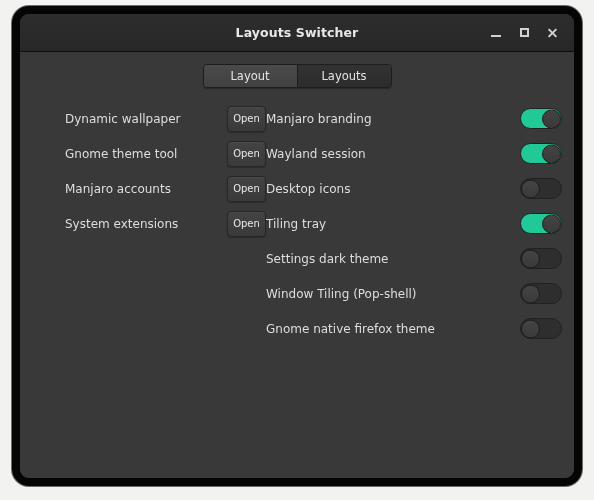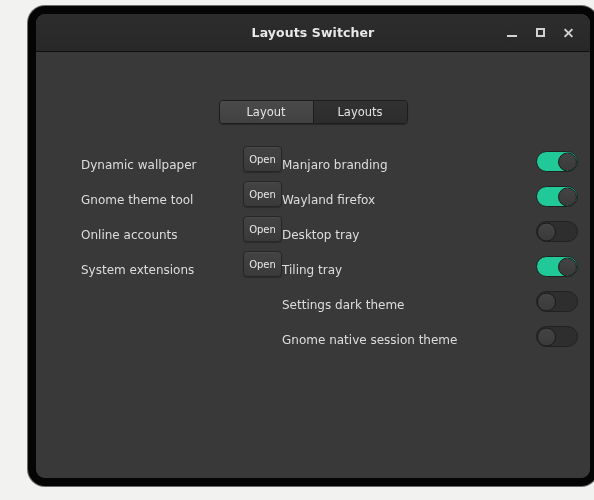--- a/index.html
+++ b/index.html
@@ -10,21 +10,21 @@
     width: 594px;
     height: 500px;
     background: #f2f2f0;
     font-family: "DejaVu Sans", "Liberation Sans", sans-serif;
     overflow: hidden;
   }
 
   
   .window {
     position: absolute;
-    left: 36px;
+    left: 20px;
     top: 14px;
     width: 554px;
     height: 464px;
     border-radius: 9px;
     background: #383838;
     box-shadow: 0 0 0 8px #050505, 0 0 0 9px rgba(0,0,0,0.55);
     overflow: hidden;
     display: flex;
     flex-direction: column;
   }
@@ -98,21 +98,20 @@
     flex: 1 1 auto;
     background: #393939;
     position: relative;
   }
 
   
   .tabbar {
     display: flex;
     justify-content: center;
     padding-top: 12px;
-    margin-top: 36px;
   }
   .tabs {
     display: flex;
     border: 1px solid #1d1d1d;
     border-radius: 4px;
     overflow: hidden;
     box-shadow: 0 1px 1px rgba(0,0,0,0.28);
   }
   .tab {
     width: 93px;
@@ -137,21 +136,21 @@
   .columns {
     display: flex;
     padding-top: 13px;
   }
   .col-left  { width: 246px; padding-left: 45px; box-sizing: border-box; }
   .col-right { flex: 1 1 auto; padding-right: 12px; }
 
   .row {
     height: 35px;
     display: flex;
-    align-items: flex-end;
+    align-items: center;
     gap: 27px;
   }
   .row-label {
     font-size: 12px;
     color: #dedede;
     user-select: none;
     white-space: nowrap;
   }
   .col-left .row-label { flex: 0 0 135px; }
   .col-right .row-label { flex: 1 1 auto; }
@@ -249,21 +248,21 @@
         </div>
 
         <div class="row">
           <span class="row-label">Gnome theme tool</span>
           <div class="open-btn">
             <span>Open</span>
           </div>
         </div>
 
         <div class="row">
-          <span class="row-label">Online accounts</span>
+          <span class="row-label">Manjaro accounts</span>
           <div class="open-btn">
             <span>Open</span>
           </div>
         </div>
 
         <div class="row">
           <span class="row-label">System extensions</span>
           <div class="open-btn">
             <span>Open</span>
           </div>
@@ -274,50 +273,56 @@
       <div class="col-right">
 
         <div class="row">
           <span class="row-label">Manjaro branding</span>
           <div class="toggle on">
             <div class="knob"></div>
           </div>
         </div>
 
         <div class="row">
-          <span class="row-label">Wayland firefox</span>
+          <span class="row-label">Wayland session</span>
           <div class="toggle on">
             <div class="knob"></div>
           </div>
         </div>
 
         <div class="row">
-          <span class="row-label">Desktop tray</span>
+          <span class="row-label">Desktop icons</span>
           <div class="toggle off">
             <div class="knob"></div>
           </div>
         </div>
 
         <div class="row">
           <span class="row-label">Tiling tray</span>
           <div class="toggle on">
             <div class="knob"></div>
           </div>
         </div>
 
         <div class="row">
           <span class="row-label">Settings dark theme</span>
           <div class="toggle off">
             <div class="knob"></div>
           </div>
         </div>
 
-
-        <div class="row">
-          <span class="row-label">Gnome native session theme</span>
+        <div class="row">
+          <span class="row-label">Window Tiling (Pop-shell)</span>
+          <div class="toggle off">
+            <div class="knob"></div>
+          </div>
+        </div>
+
+        <div class="row">
+          <span class="row-label">Gnome native firefox theme</span>
           <div class="toggle off">
             <div class="knob"></div>
           </div>
         </div>
 
       </div>
 
     </div>
 
   </div>

